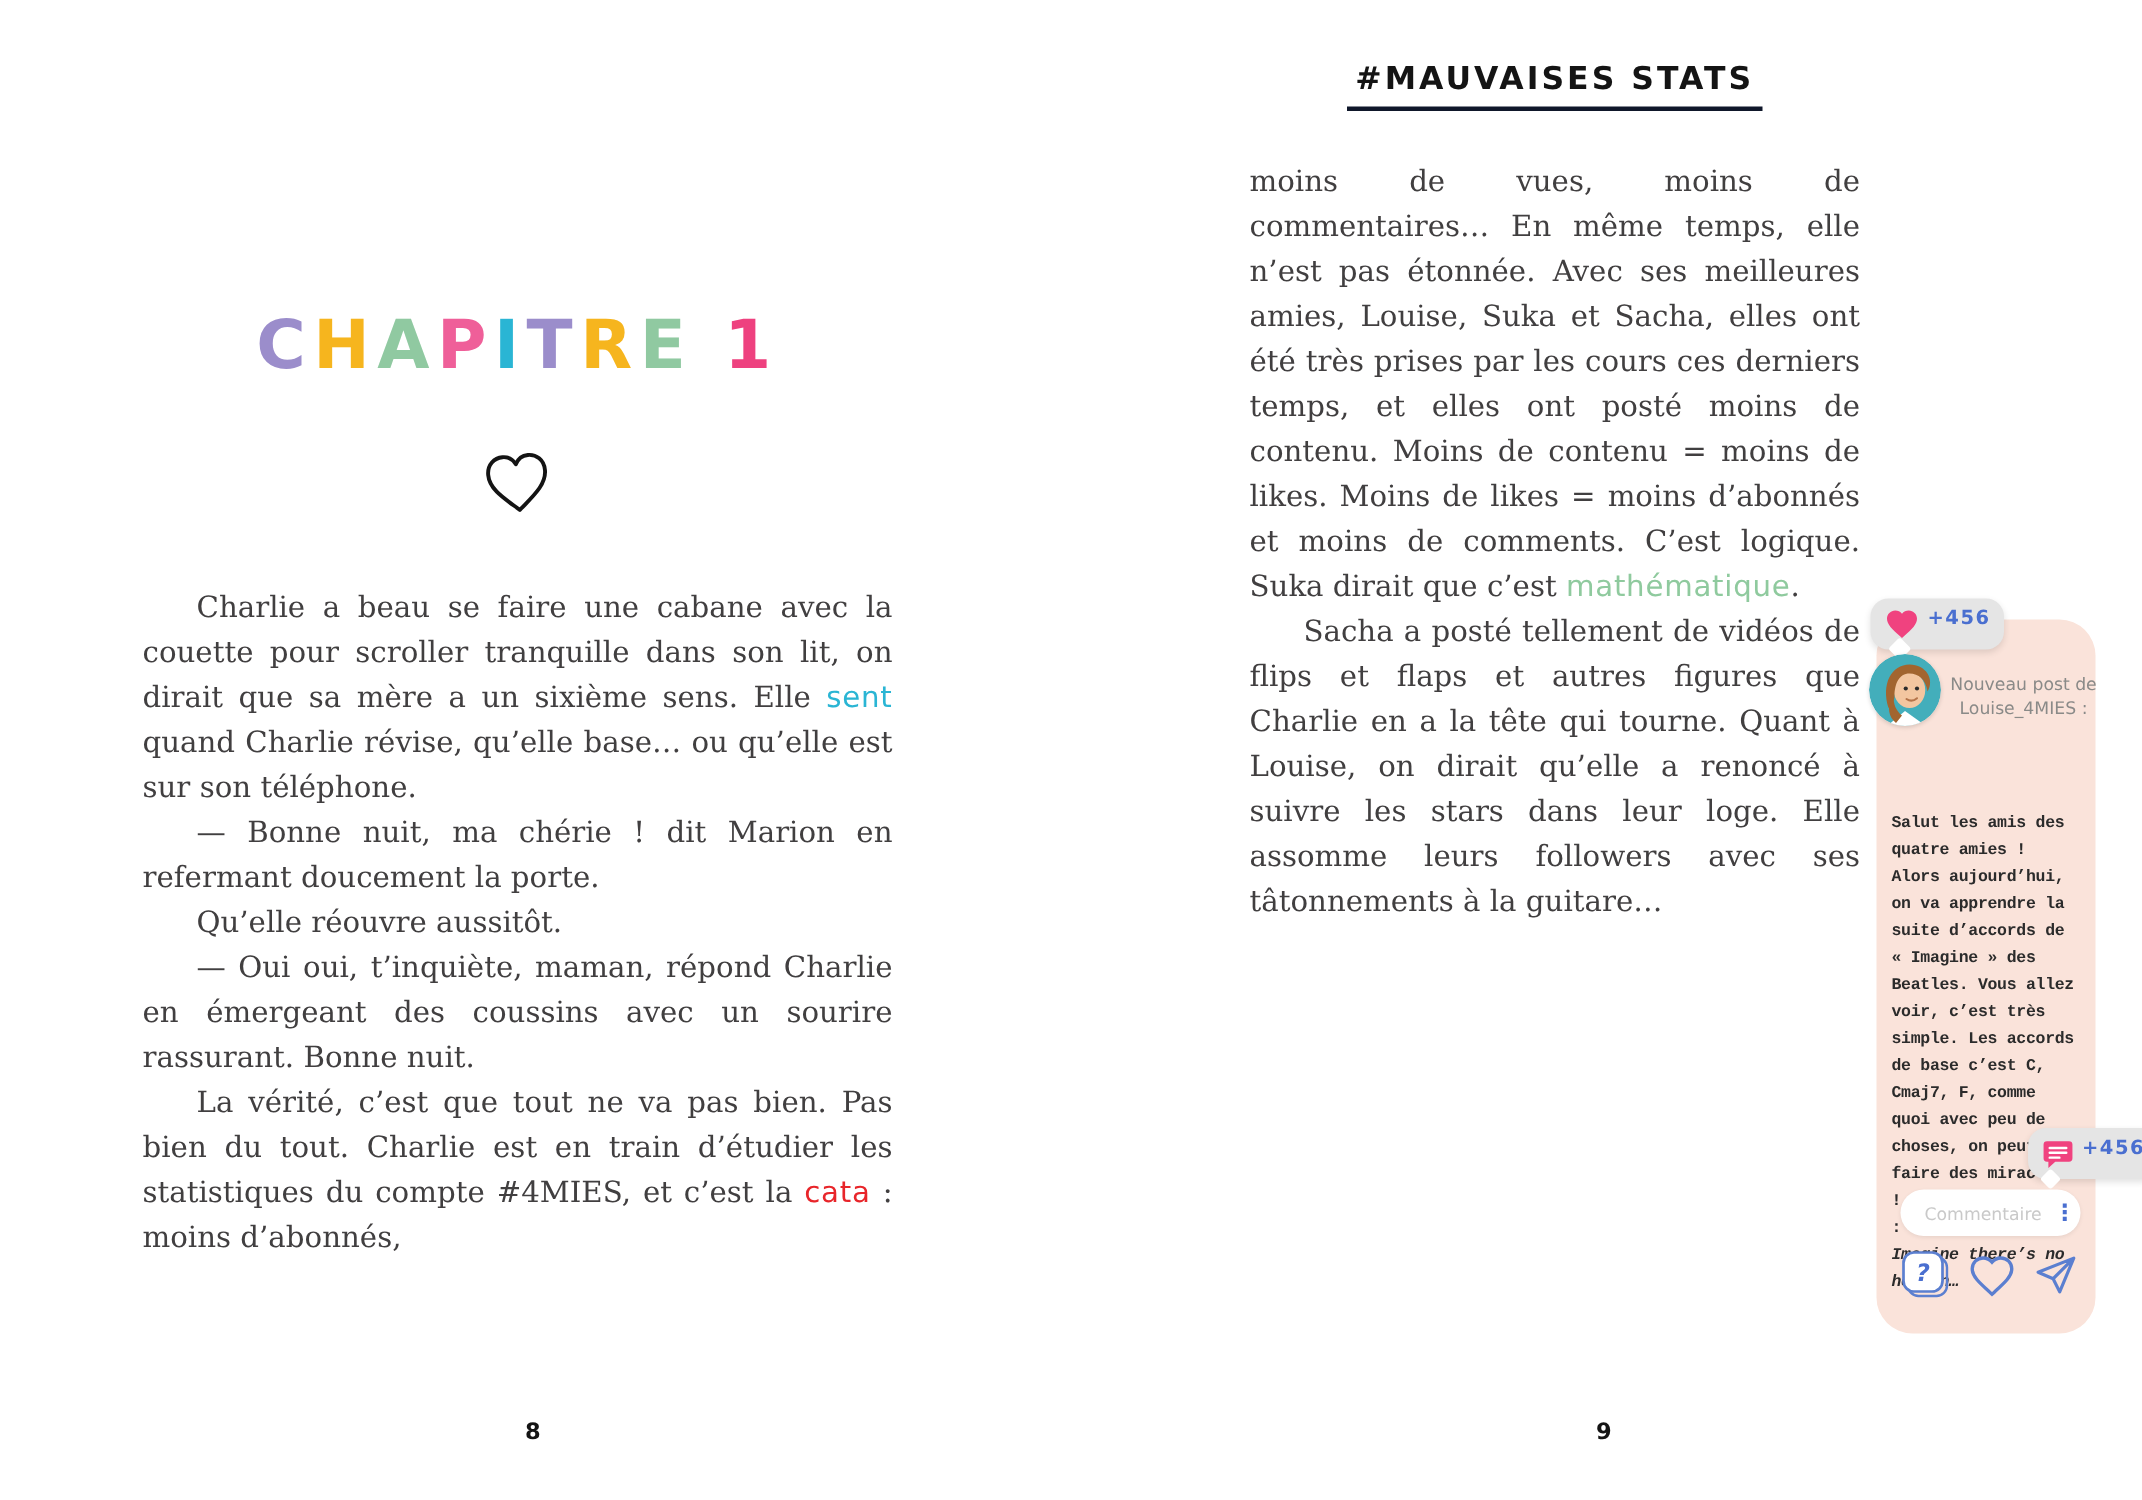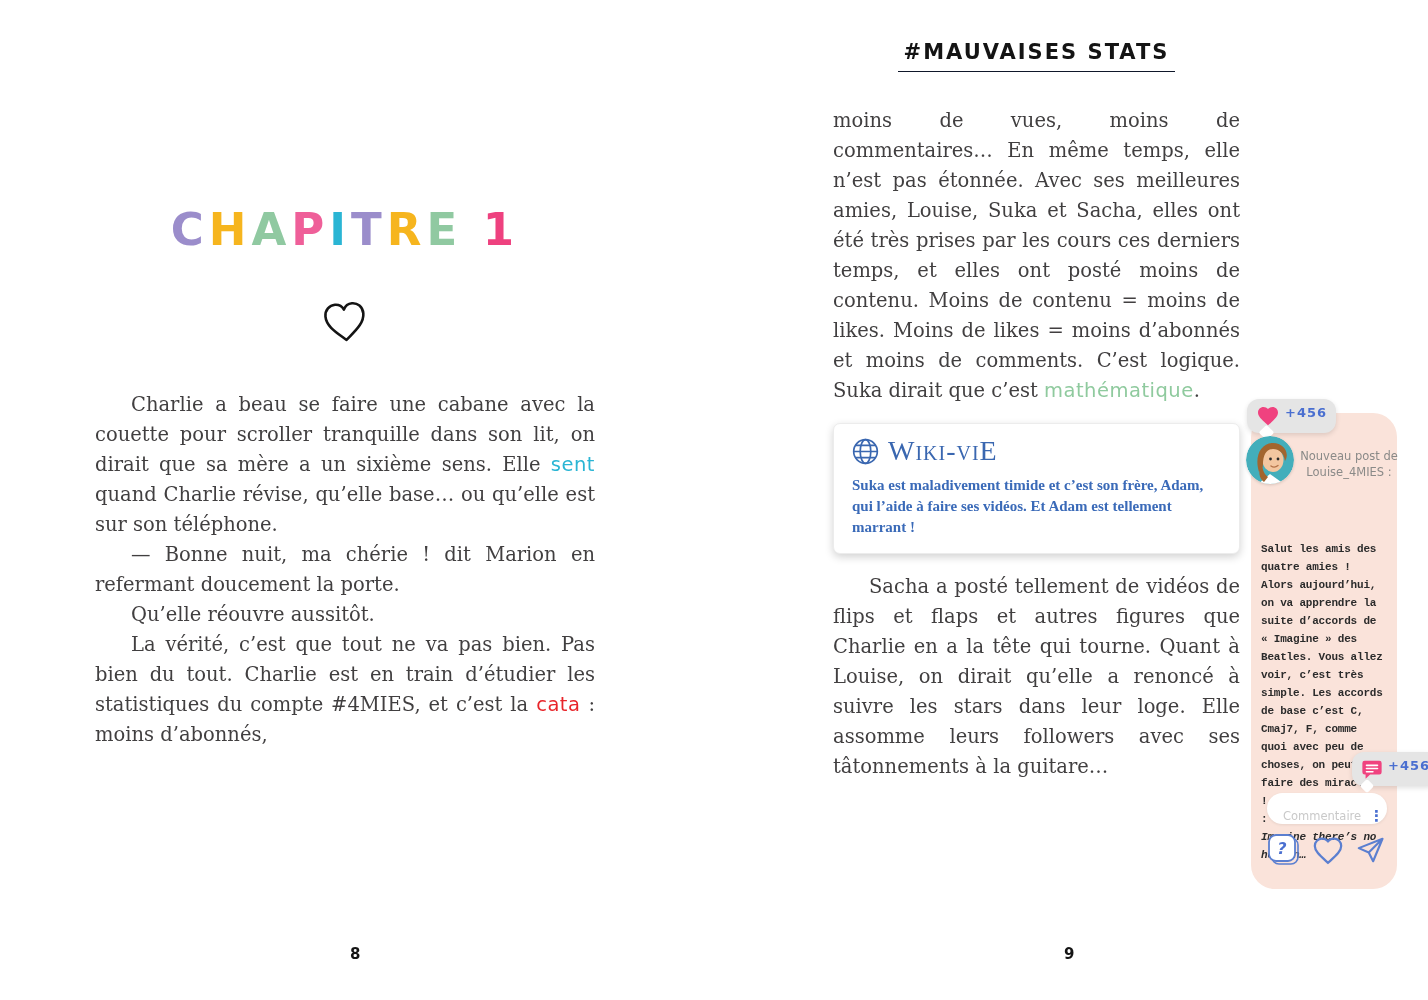--- a/index.html
+++ b/index.html
@@ -26,21 +26,21 @@
   .heart-doodle{position:absolute;left:95px;top:300px;width:500px;text-align:center;}
   .left-body{position:absolute;left:95px;top:390px;width:500px;}
   .pagenum{position:absolute;top:945px;font-family:"DejaVu Sans",sans-serif;
            font-weight:bold;font-size:15px;color:#141414;}
   .pagenum.left{left:350px;} .pagenum.right{left:1064px;}
 
   
   .running-header{position:absolute;left:833px;top:40px;width:407px;text-align:center;}
   .running-header span{display:inline-block;font-family:"DejaVu Sans",sans-serif;
                        font-weight:bold;font-size:21px;letter-spacing:2px;color:#141414;
-                       border-bottom:1px solid #0f172a;padding:0 6px 7px;}
+                       border-bottom:3px solid #0f172a;padding:0 6px 7px;}
   .right-body{position:absolute;left:833px;top:106px;width:407px;}
 
   .wiki-box{background:#fff;border:1px solid #ececec;border-radius:7px;
             box-shadow:0 3px 9px rgba(0,0,0,0.18);padding:13px 18px 15px;margin:17px 0 18px;}
   .wiki-title-row{display:flex;align-items:center;gap:9px;margin-bottom:10px;}
   .wiki-title{font-family:"Liberation Serif",serif;font-variant:small-caps;
               font-size:28px;letter-spacing:1px;color:#3a67b0;line-height:28px;}
   .wiki-body{font-family:"Liberation Serif",serif;font-weight:bold;font-size:15px;
              line-height:21px;color:#3a6ab8;text-align:left;}
 
@@ -60,21 +60,21 @@
                       background:#fff;transform:rotate(45deg);border-radius:2px;}
   .avatar{position:absolute;left:1246px;top:436px;width:48px;height:48px;border-radius:50%;
           overflow:hidden;box-shadow:0 1px 3px rgba(0,0,0,0.15);}
   .post-header{position:absolute;left:1298px;top:448px;width:102px;text-align:center;
                font-family:"DejaVu Sans",sans-serif;font-size:11.5px;line-height:16px;color:#8a8a88;}
   .post-text{position:absolute;left:1261px;top:500px;width:128px;
              font-family:Liberation Mono, monospace;font-weight:bold;font-size:11px;
              line-height:18px;color:#2b2b2b;letter-spacing:-0.2px;margin-top:40px;}
   .post-quote{font-style:italic;font-weight:bold;display:block;}
   .comment-pill{position:absolute;left:1267px;top:793px;width:120px;height:31px;background:#fff;
-                border-radius:16px;display:flex;align-items:flex-end;box-shadow:0 1px 3px rgba(0,0,0,0.08);}
+                border-radius:16px;display:flex;align-items:center;box-shadow:0 1px 3px rgba(0,0,0,0.08);}
   .comment-pill input{border:none;outline:none;background:transparent;width:86px;margin-left:14px;
                 font-family:"DejaVu Sans",sans-serif;font-size:11.5px;color:#888;}
   .comment-pill input::placeholder{color:#c9c9c9;}
   .kebab{font-family:"DejaVu Sans",sans-serif;font-weight:bold;font-size:15px;color:#4a6fd0;
          margin-left:-2px;cursor:pointer;line-height:1;}
   .card-actions{position:absolute;left:1266px;top:833px;width:120px;display:flex;
                 align-items:center;justify-content:space-between;}
   .icon-btn{display:inline-flex;align-items:center;justify-content:center;cursor:pointer;}
 </style>
 </head>
@@ -86,45 +86,33 @@
   <div class="heart-doodle">
     <svg width="46" height="44" viewBox="0 0 46 42" style="transform:rotate(-5deg)">
       <path d="M23 39 C14 31 4 24 4 14 C4 7 9 3 14.5 3 C18.5 3 21.5 5.4 23 8.5 C24.5 5.4 27.5 3 31.5 3 C37 3 42 7 42 14 C42 24 32 31 23 39 Z" fill="none" stroke="#141414" stroke-width="2.6" stroke-linejoin="round"></path>
     </svg>
   </div>
 
   <div class="left-body bodytext">
     <p class="ind"><span>Charlie a beau se faire une cabane avec la couette pour scroller tranquille dans son lit, on dirait que sa mère a un sixième sens. Elle </span><span class="hand cyan">sent</span><span> quand Charlie révise, qu’elle base… ou qu’elle est sur son téléphone.</span></p>
     <p class="ind">— Bonne nuit, ma chérie ! dit Marion en refermant doucement la porte.</p>
     <p class="ind">Qu’elle réouvre aussitôt.</p>
+    <p class="ind">— Oui oui, t’inquiète, maman, répond Charlie en émergeant des coussins avec un sourire rassurant. Bonne nuit.</p>
     <p class="ind"><span>La vérité, c’est que tout ne va pas bien. Pas bien du tout. Charlie est en train d’étudier les statistiques du compte #4MIES, et c’est la </span><span class="hand red">cata</span><span> : moins d’abonnés,</span></p>
   </div>
 
   <div class="pagenum left">8</div>
 
   <div class="running-header">
     <span>#MAUVAISES STATS</span>
   </div>
 
   <div class="right-body bodytext">
     <p><span>moins de vues, moins de commentaires… En même temps, elle n’est pas étonnée. Avec ses meilleures amies, Louise, Suka et Sacha, elles ont été très prises par les cours ces derniers temps, et elles ont posté moins de contenu. Moins de contenu = moins de likes. Moins de likes = moins d’abonnés et moins de comments. C’est logique. Suka dirait que c’est </span><span class="hand green">mathématique</span><span>.</span></p>
 
-    <div class="wiki-box">
-      <div class="wiki-title-row">
-        <span style="display:inline-flex">
-          <svg width="27" height="27" viewBox="0 0 24 24" fill="none" stroke="#3a67b0" stroke-width="1.5">
-            <circle cx="12" cy="12" r="10.5"></circle>
-            <ellipse cx="12" cy="12" rx="4.7" ry="10.5"></ellipse>
-            <path d="M1.5 12 H22.5 M3 6.5 H21 M3 17.5 H21"></path>
-          </svg>
-        </span>
-        <span class="wiki-title">Wiki-viE</span>
-      </div>
-      <div class="wiki-body">Suka est maladivement timide et c’est son frère, Adam, qui l’aide à faire ses vidéos. Et Adam est tellement marrant !</div>
-    </div>
 
     <p class="ind">Sacha a posté tellement de vidéos de flips et flaps et autres figures que Charlie en a la tête qui tourne. Quant à Louise, on dirait qu’elle a renoncé à suivre les stars dans leur loge. Elle assomme leurs followers avec ses tâtonnements à la guitare…</p>
   </div>
 
   <div class="pagenum right">9</div>
 
   <div class="social-card"></div>
 
   <div class="badge badge-likes">
     <span style="display:inline-flex">

